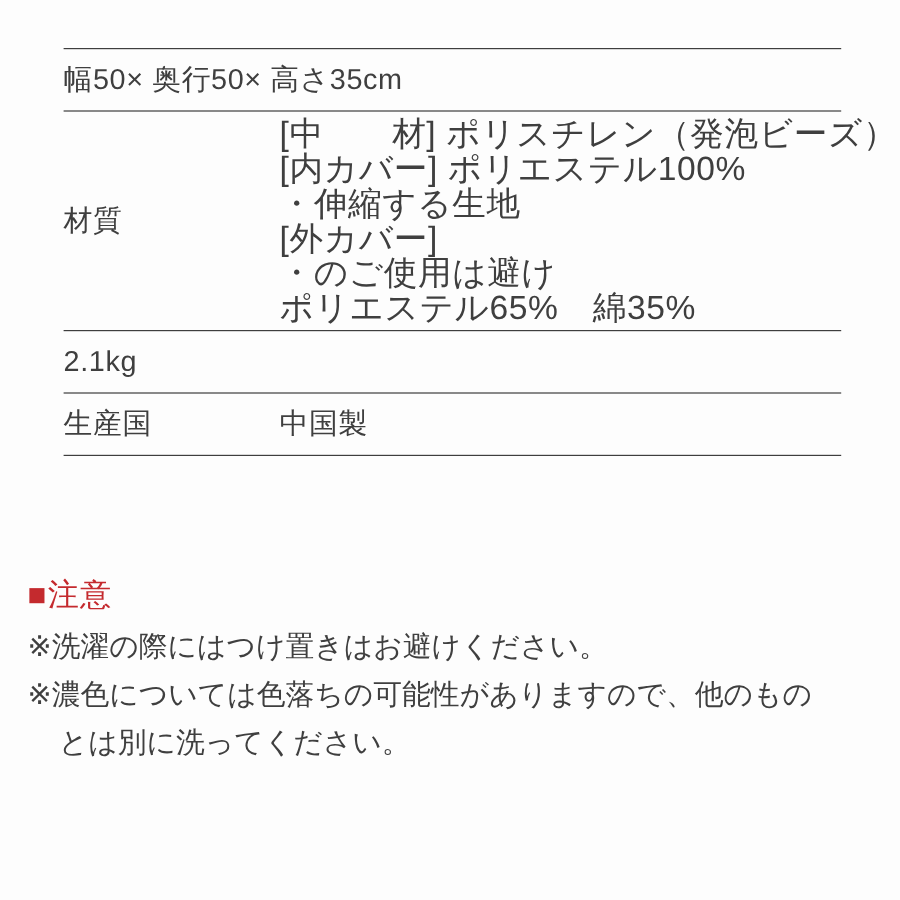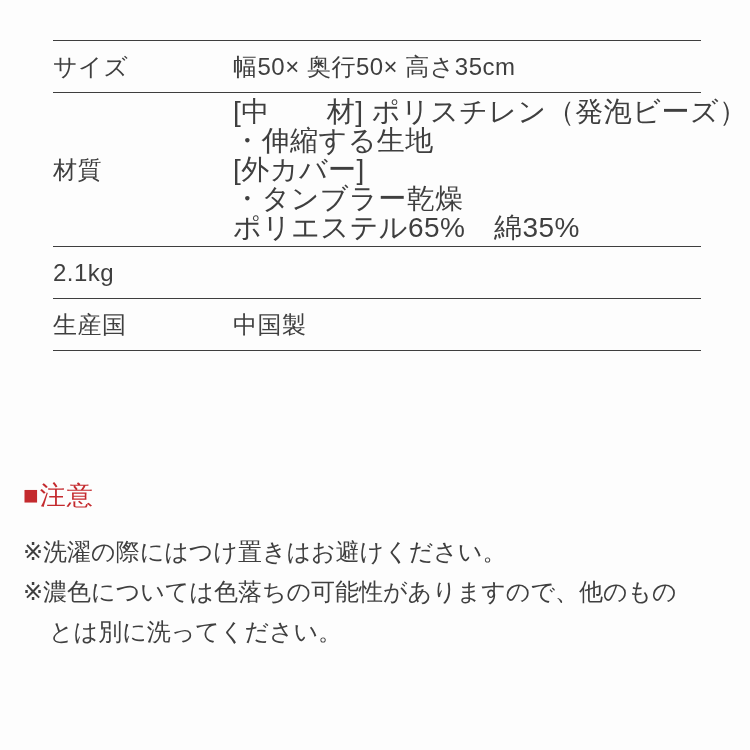--- a/index.html
+++ b/index.html
@@ -60,21 +60,21 @@
   .caution {
     position: absolute;
     left: 23px;
     top: 478px;
     width: 715px;
   }
   .caution-heading {
     color: #c42a2e;
     font-size: 26px;
     line-height: 34px;
-    margin-bottom: 20px;
+    margin-bottom: 8px;
     letter-spacing: 1px;
   }
   .caution-square {
     display: inline;
   }
   .note {
     margin: 0;
   }
   .note-line {
     font-size: 24px;
@@ -87,31 +87,31 @@
   }
 </style>
 </head>
 <body>
 
 <div>
 
   <div class="spec-table">
 
     <div class="spec-row">
-      <div class="spec-label">サイズ</div>
       <div class="spec-value">幅50× 奥行50× 高さ35cm</div>
     </div>
 
     <div class="spec-row multi">
       <div class="spec-label">材質</div>
       <div class="spec-value">
         <div class="mat-line">[中　　材] ポリスチレン（発泡ビーズ）</div>
+        <div class="mat-line">[内カバー] ポリエステル100%</div>
         <div class="mat-line">・伸縮する生地</div>
         <div class="mat-line">[外カバー]</div>
-        <div class="mat-line">・タンブラー乾燥</div>
+        <div class="mat-line">・のご使用は避け</div>
         <div class="mat-line">ポリエステル65%　綿35%</div>
       </div>
     </div>
 
     <div class="spec-row">
       <div class="spec-value">2.1kg</div>
     </div>
 
     <div class="spec-row">
       <div class="spec-label">生産国</div>

